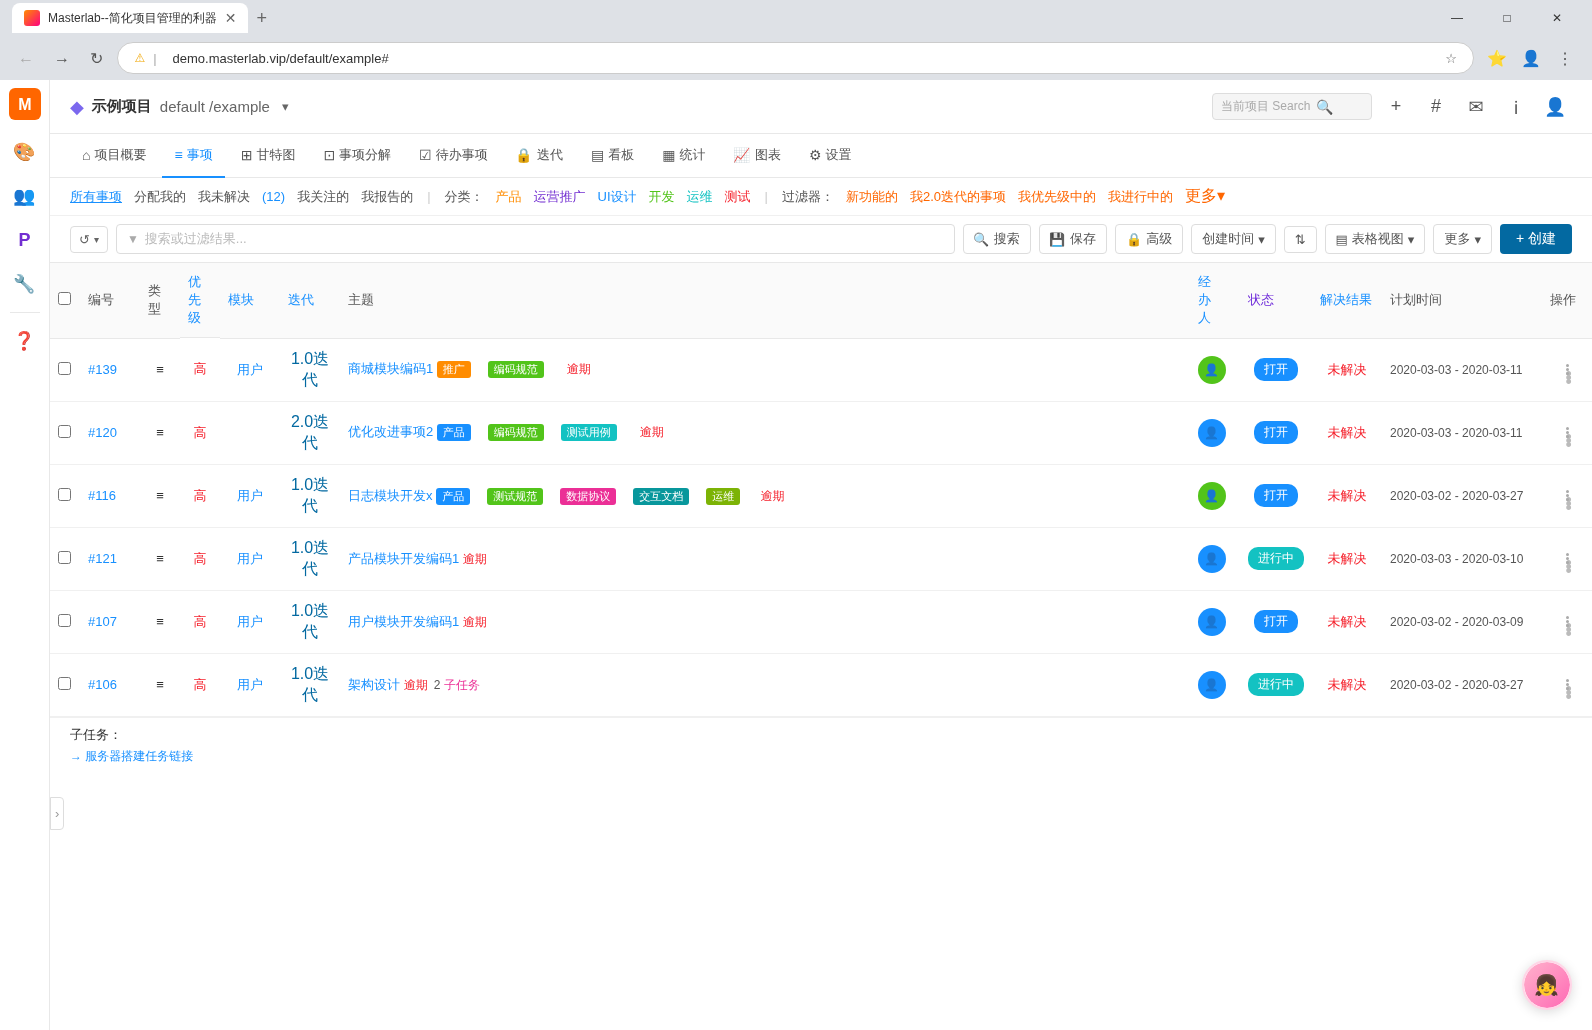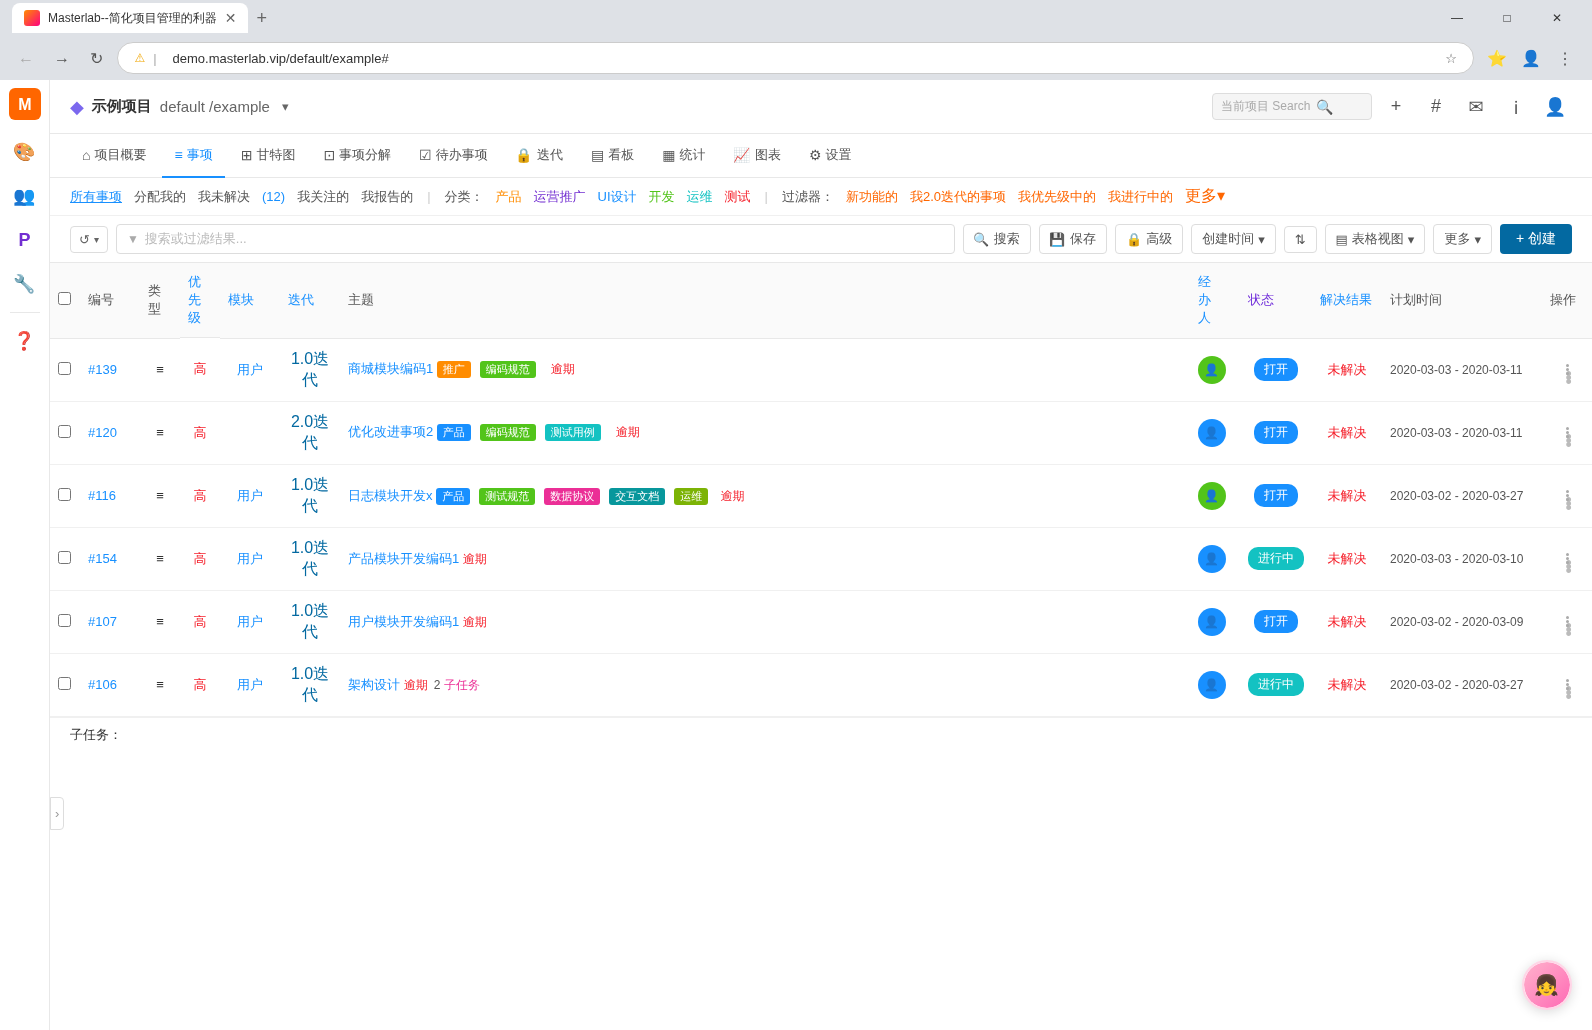--- a/index.html
+++ b/index.html
@@ -101,21 +101,21 @@
     .col-subject { color: #1890ff; }
     .col-handler { width: 50px; text-align: center; }
     .col-status { width: 70px; text-align: center; }
     .col-resolution { width: 70px; color: #f5222d; text-align: center; }
     .col-plantime { width: 160px; color: #555; }
     .col-op { width: 50px; text-align: center; }
 
     .checkbox-cell { width: 30px; }
     input[type="checkbox"] { cursor: pointer; }
 
-    .tag { display: inline-block; padding: 1px 6px; border-radius: 3px; font-size: 11px; margin-right: 9px; white-space: nowrap; }
+    .tag { display: inline-block; padding: 1px 6px; border-radius: 3px; font-size: 11px; margin-right: 17px; white-space: nowrap; }
     .tag-orange { background: #ff8c00; color: #fff; }
     .tag-green { background: #52c41a; color: #fff; }
     .tag-blue { background: #1890ff; color: #fff; }
     .tag-pink { background: #eb2f96; color: #fff; }
     .tag-red { color: #f5222d; background: none; font-size: 12px; }
     .tag-cyan { background: #13c2c2; color: #fff; }
     .tag-teal { background: #08979c; color: #fff; }
     .tag-lime { background: #7cb305; color: #fff; }
 
     .status-btn { display: inline-block; padding: 3px 10px; border-radius: 10px; font-size: 12px; color: #fff; white-space: nowrap; }
@@ -435,21 +435,21 @@
         <span>•</span>
                   <span>•</span>
                   <span>•</span>
       </div>
     </td>
   </tr>
             <tr>
     <td class="checkbox-cell">
       <input type="checkbox" style="">
     </td>
-    <td class="col-num" style="color:#1890ff; cursor:pointer;">#154</td>
+    <td class="col-num" style="color:#1890ff; cursor:pointer;">#121</td>
     <td class="col-type">≡</td>
     <td class="col-priority" style="color:#f5222d;">高</td>
     <td class="col-module" style="color:#1890ff;">用户</td>
     <td class="col-iter"><span class="iter-text">1.0迭代</span></td>
     <td class="col-subject">
       <span style="color:#1890ff; cursor:pointer;margin-top:44px;">产品模块开发编码1</span>
       <span class="overdue"> 逾期</span>
     </td>
     <td class="col-handler">
       <div class="avatar blue">👤</div>
@@ -523,20 +523,21 @@
                   <span>•</span>
                   <span>•</span>
       </div>
     </td>
   </tr>
           </tbody>
       </table>
 
       <div class="subtask-section">
         <div class="subtask-title">子任务：</div>
+        <div class="subtask-item">→ 服务器搭建任务链接</div>
       </div>
     </div>
 
   </div>
 </div>
 
 <div class="sidebar-expand">›</div>
 
 <div class="chat-bubble">
   <div class="chat-bubble-avatar">👧</div>

